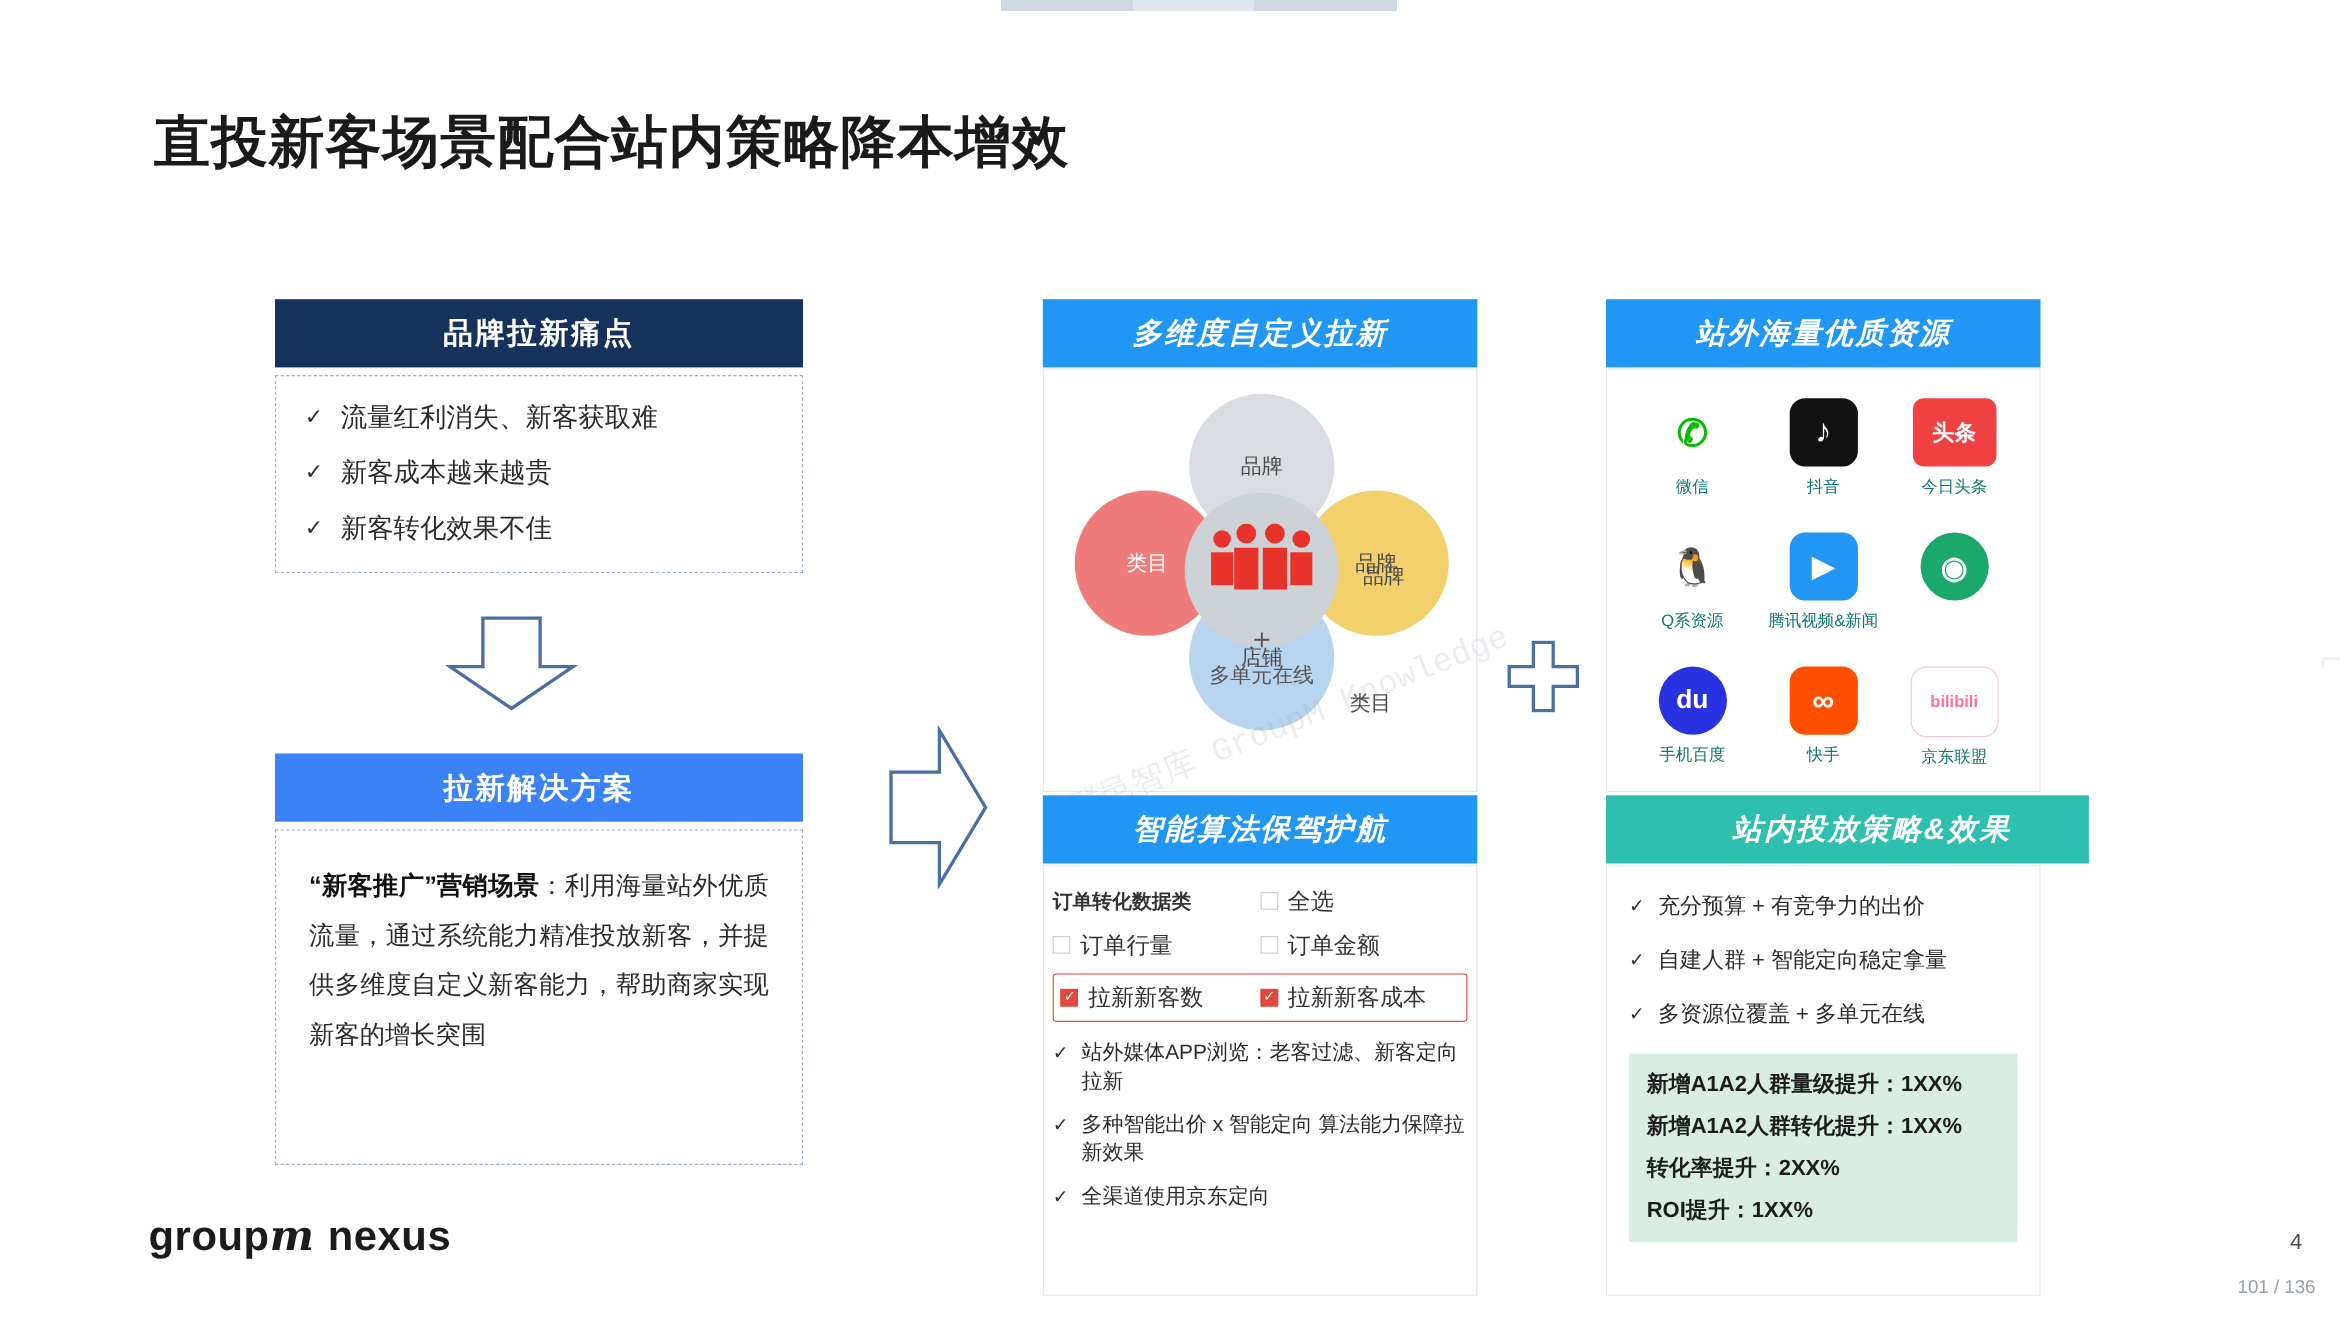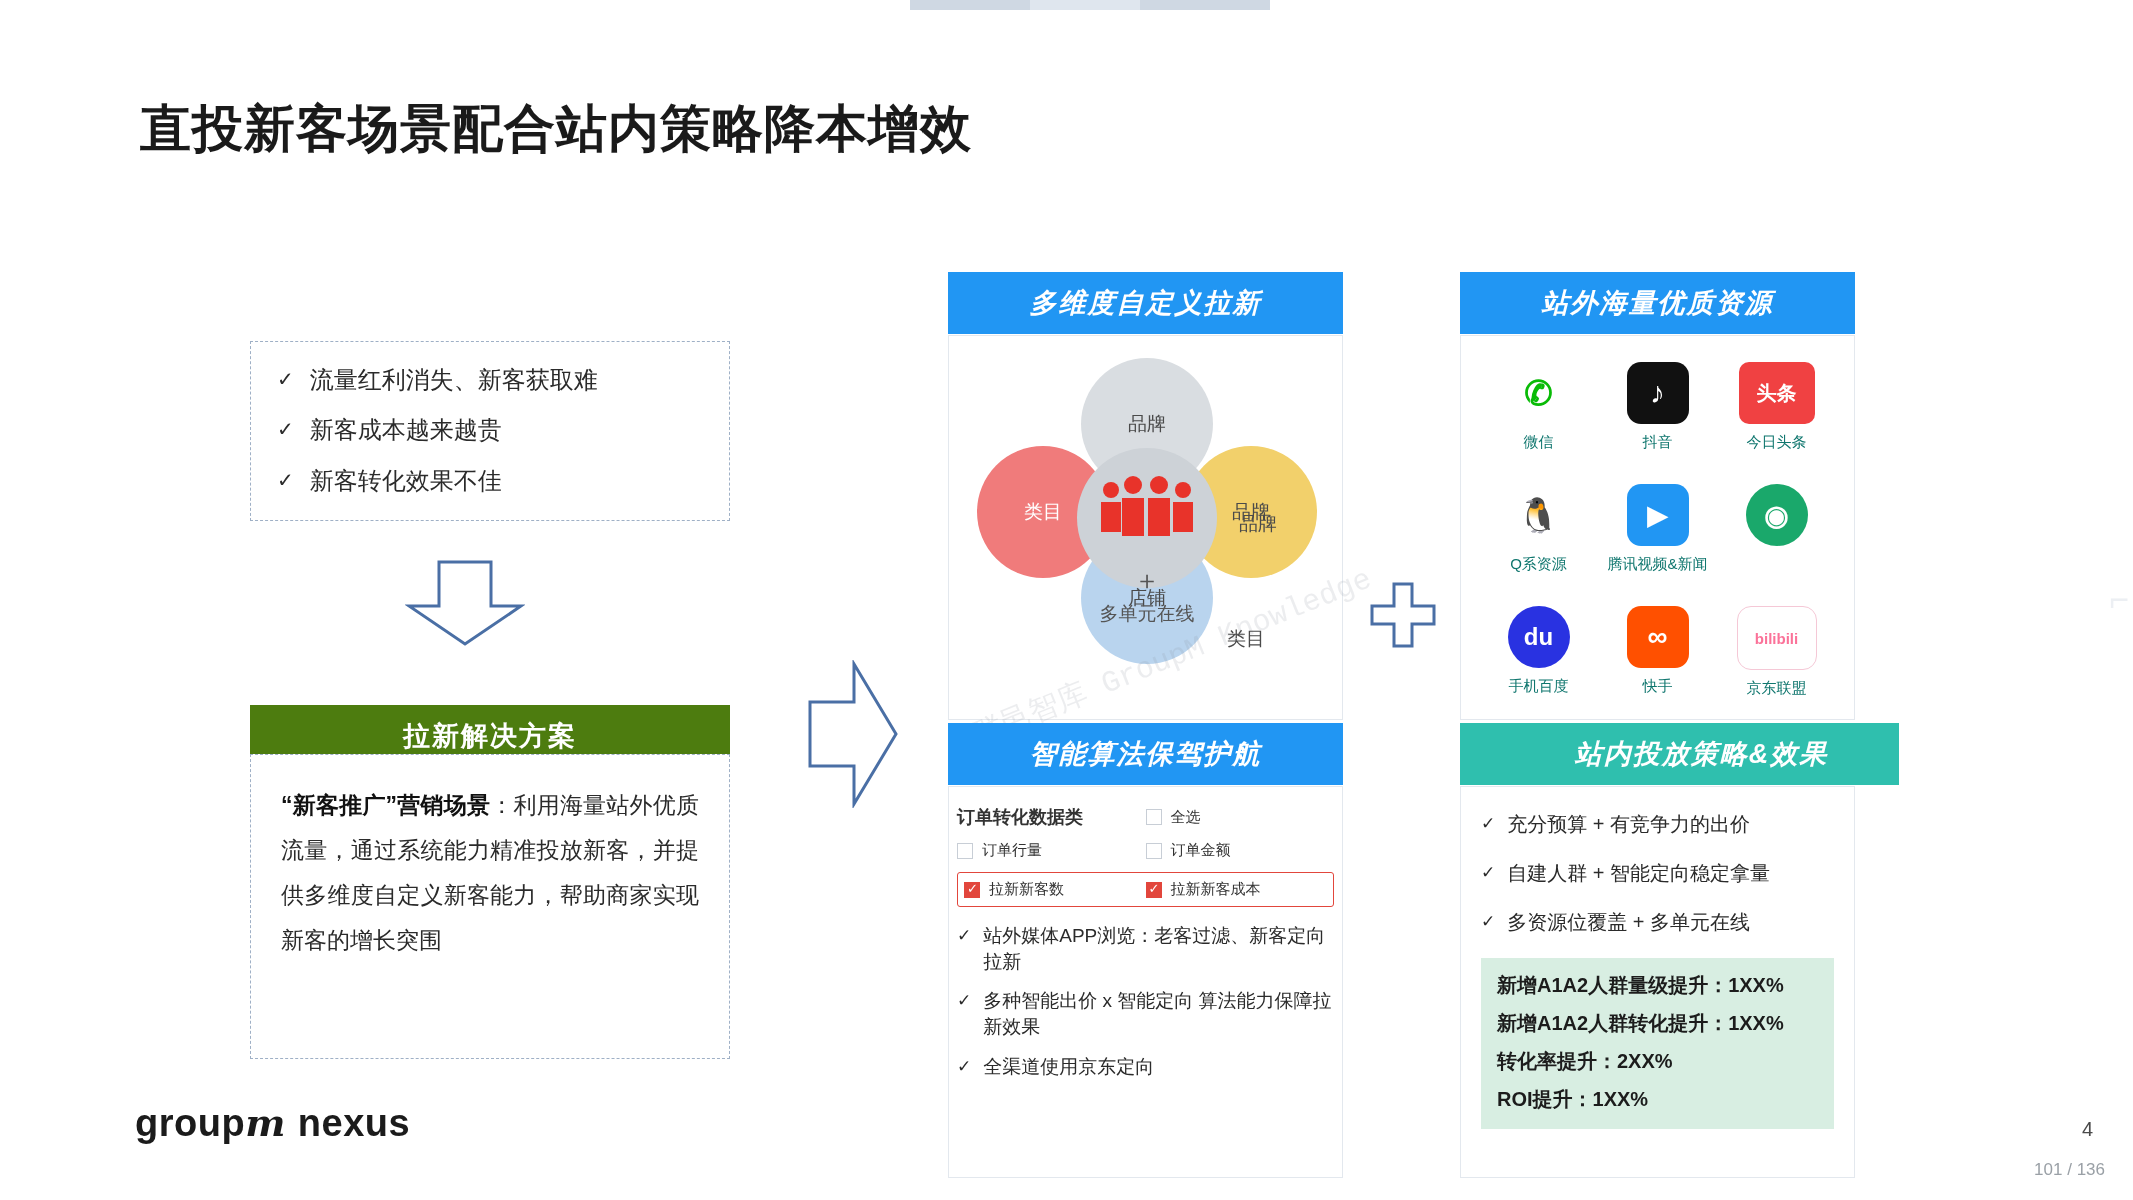--- a/index.html
+++ b/index.html
@@ -89,23 +89,22 @@
 
   #arrow-down {
     position: absolute;
     left: 405px; top: 560px;
     width: 120px; height: 86px;
   }
 
   #sol-head {
     left: 250px; top: 685px;
     width: 480px; height: 62px;
-    background: #4d7c0f;
+    background: #3b82f6;
     font-size: 27px;
-    margin-top: 20px;
   }
   #sol-body {
     left: 250px; top: 754px;
     width: 480px; height: 305px;
     padding: 28px 30px;
   }
   #sol-body .para {
     font-size: 23px;
     color: #2b2b2b;
     line-height: 1.95;
@@ -235,21 +234,21 @@
   }
   .mt-row {
     display: flex;
     align-items: center;
     margin-bottom: 12px;
   }
   .mt-cell {
     flex: 1;
     display: flex;
     align-items: center;
-    font-size: 15px;
+    font-size: 21px;
     color: #333;
   }
   .mt-cell.title { font-weight: bold; font-size: 18px; }
   .cb {
     width: 16px; height: 16px;
     border: 1px solid #c8ced6;
     background: #fff;
     margin-right: 9px;
     display: inline-block;
     box-sizing: border-box;
@@ -388,20 +387,23 @@
 
 <div class="slide">
 
   <div class="top-bar">
     <div class="seg" style="left:0;width:120px;"></div>
     <div class="seg" style="left:230px;width:130px;"></div>
   </div>
 
   <div class="slide-title">直投新客场景配合站内策略降本增效</div>
 
+  <div class="panel-head" id="pain-head">
+    <span>品牌拉新痛点</span>
+  </div>
   <div class="panel-body" id="pain-body">
     <div class="check-line">
       <span class="tick">✓</span>
       <span>流量红利消失、新客获取难</span>
     </div>
     <div class="check-line">
       <span class="tick">✓</span>
       <span>新客成本越来越贵</span>
     </div>
     <div class="check-line">

